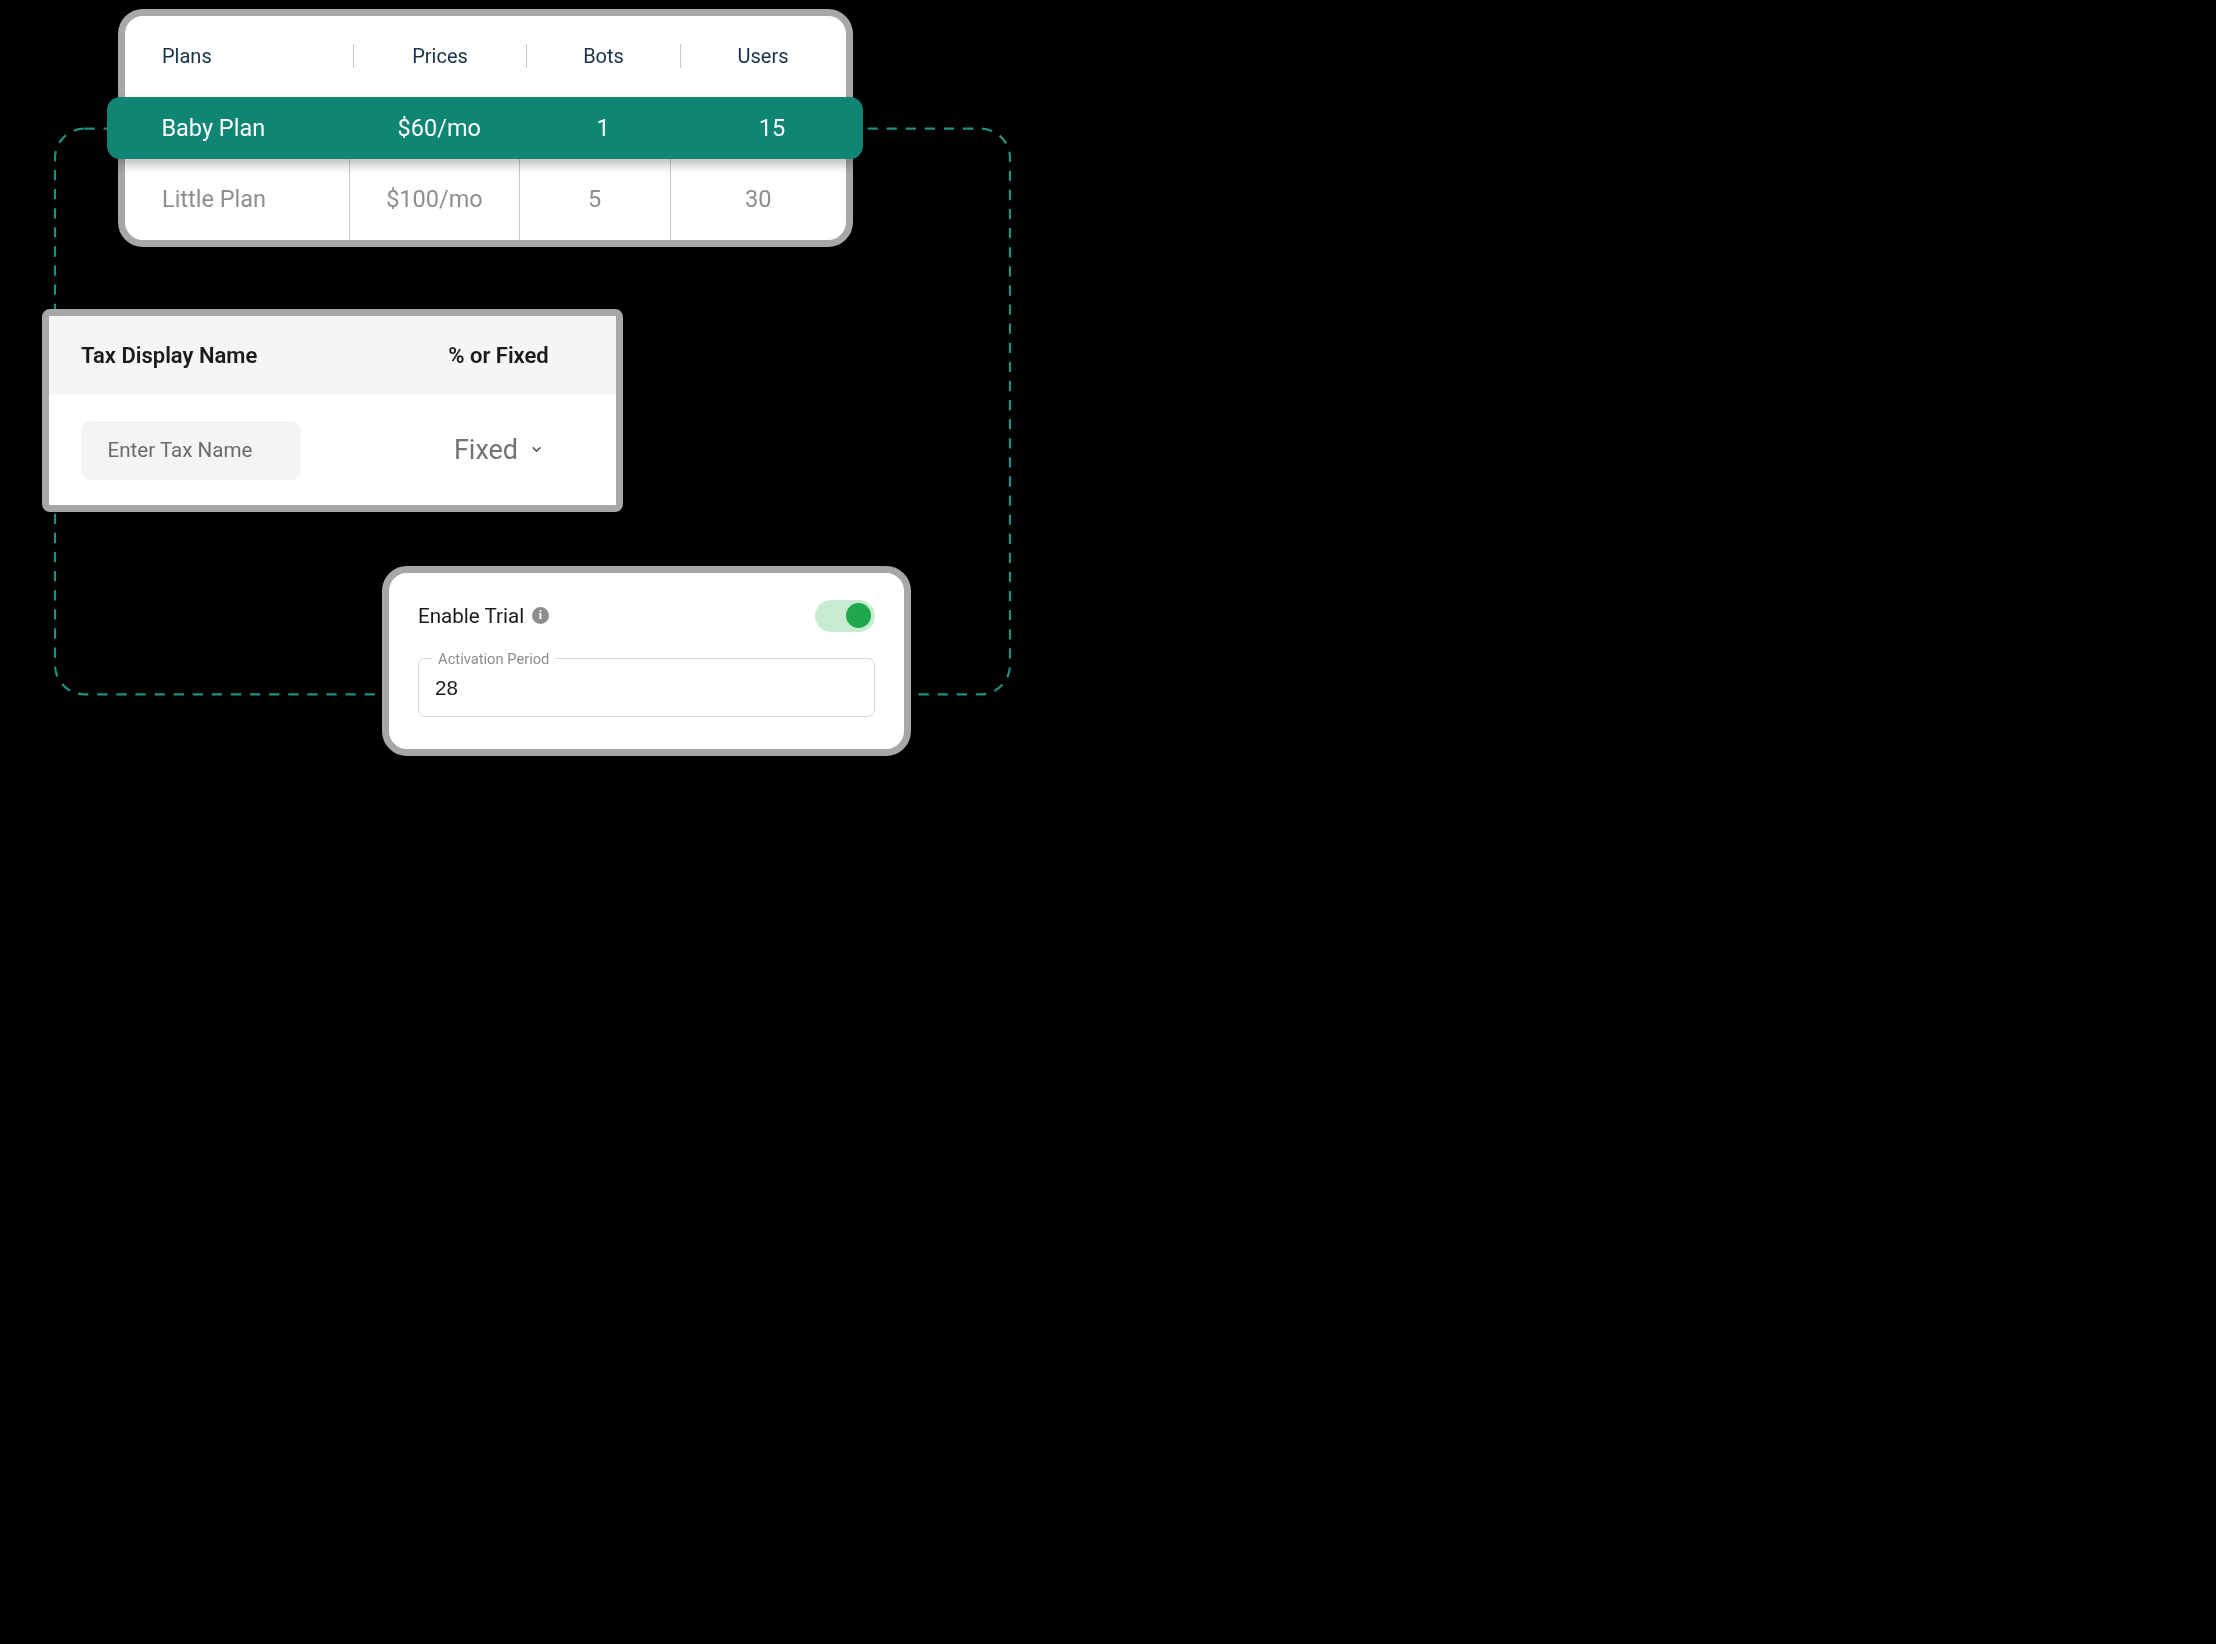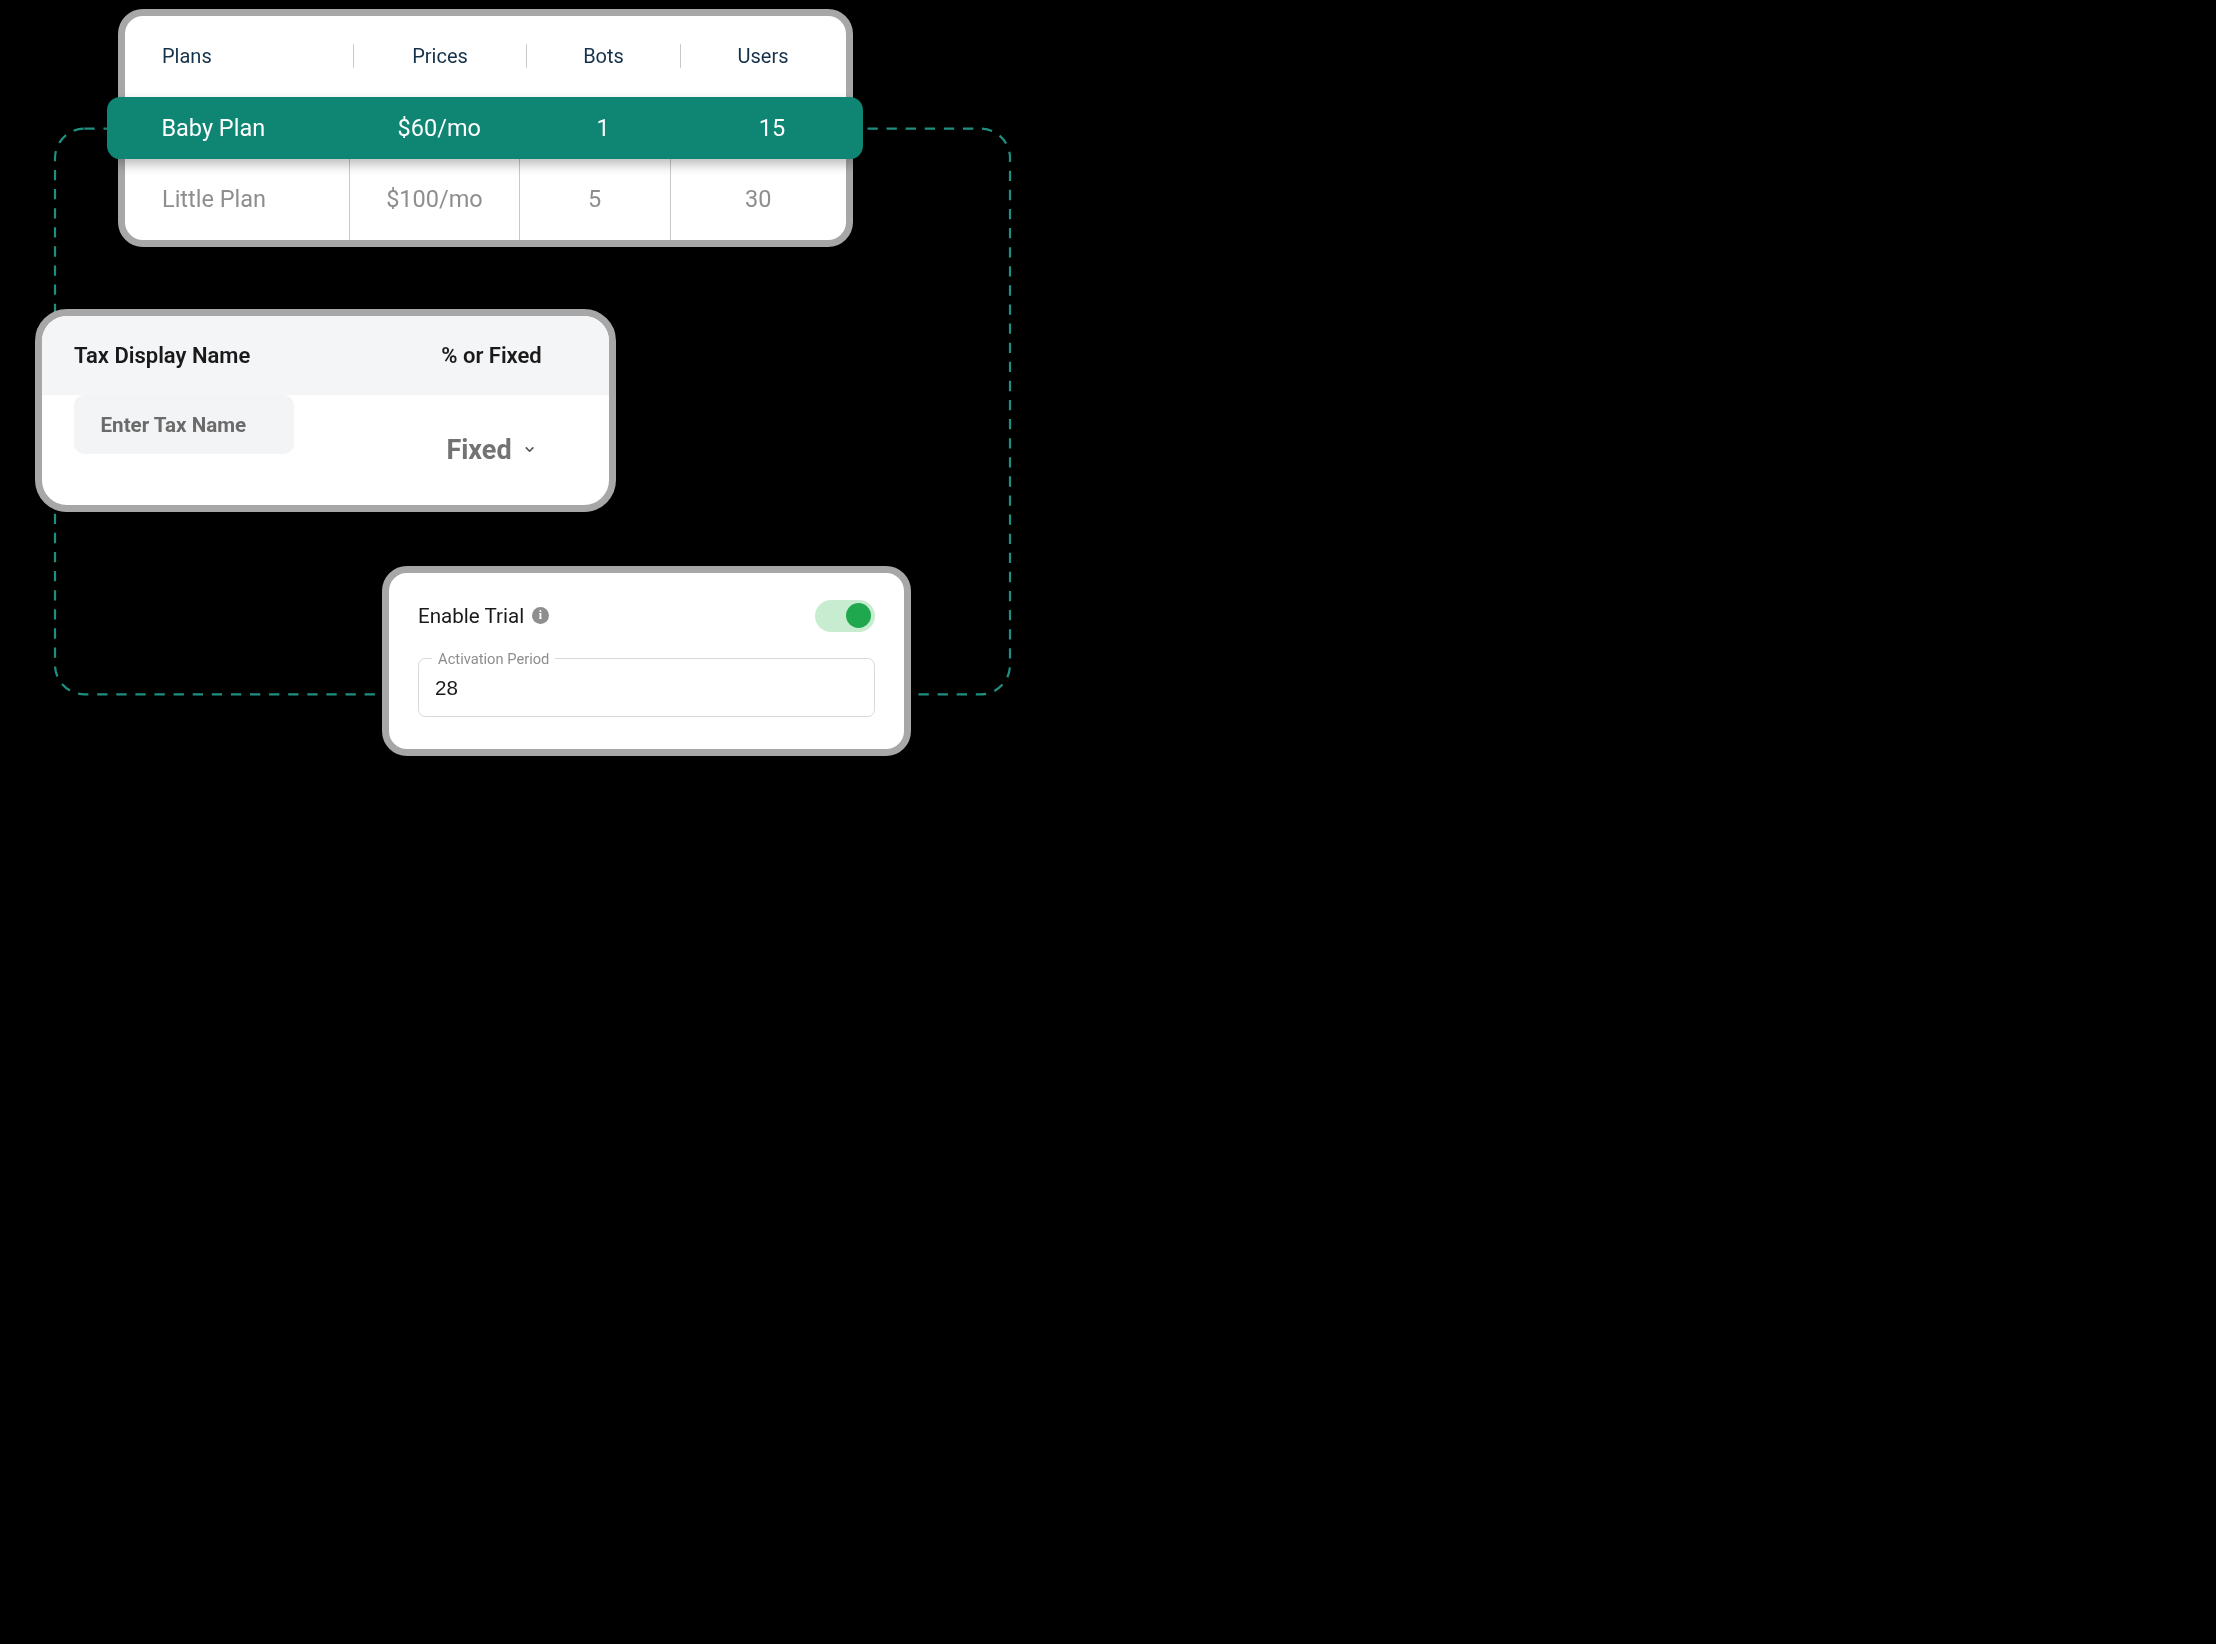--- a/index.html
+++ b/index.html
@@ -86,45 +86,45 @@
     font-size: 23.5px;
   }
   .plan-row .cell-plan  { width: 228px; padding-left: 37px; }
   .plan-row .cell-price { width: 173px; text-align: center; border-left: 1.5px solid #c9c9c9; height:100%; display:flex; align-items:center; justify-content:center;}
   .plan-row .cell-bots  { width: 154px; text-align: center; border-left: 1.5px solid #c9c9c9; height:100%; display:flex; align-items:center; justify-content:center;}
   .plan-row .cell-users { width: 180px; text-align: center; border-left: 1.5px solid #c9c9c9; height:100%; display:flex; align-items:center; justify-content:center;}
 
   
   .tax-card {
     position: absolute;
-    left: 35px;
+    left: 42px;
     top: 309px;
     width: 581px;
     background: #fff;
     border: 7.3px solid #a7a7a7;
-    border-radius: 32px;
+    border-radius: 8px;
     overflow: hidden;
     z-index: 2;
   }
   .tax-header {
     background: #f4f5f6;
     height: 79px;
     display: flex;
     align-items: center;
     font-size: 22px;
     font-weight: 600;
     color: #1a1a1a;
   }
   .tax-header .th1 { flex: 1; padding-left: 32px; }
   .tax-header .th2 { width: 235px; text-align: center; }
 
   .tax-body {
     height: 110px;
     display: flex;
-    font-weight: bold;
+    align-items: center;
   }
   .tax-input {
     margin-left: 32px;
     width: 220px;
     height: 59px;
     background: #f3f4f5;
     border-radius: 10.3px;
     display: flex;
     align-items: center;
     padding-left: 26.5px;

